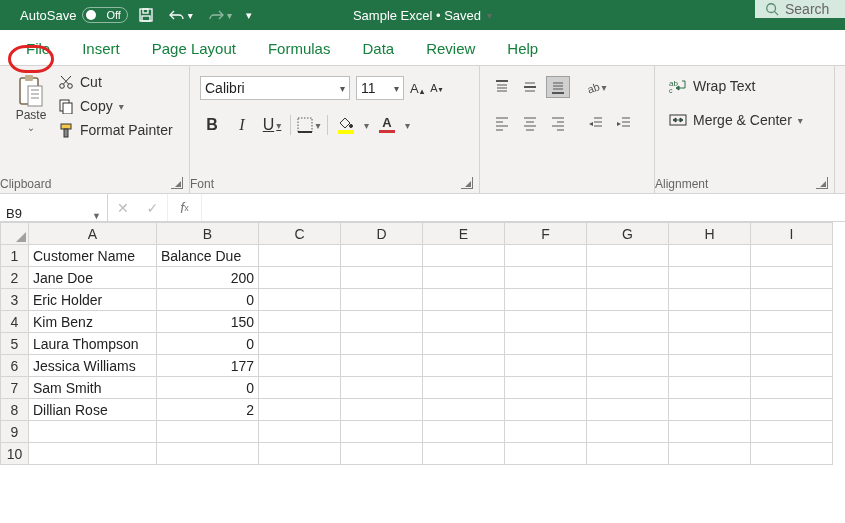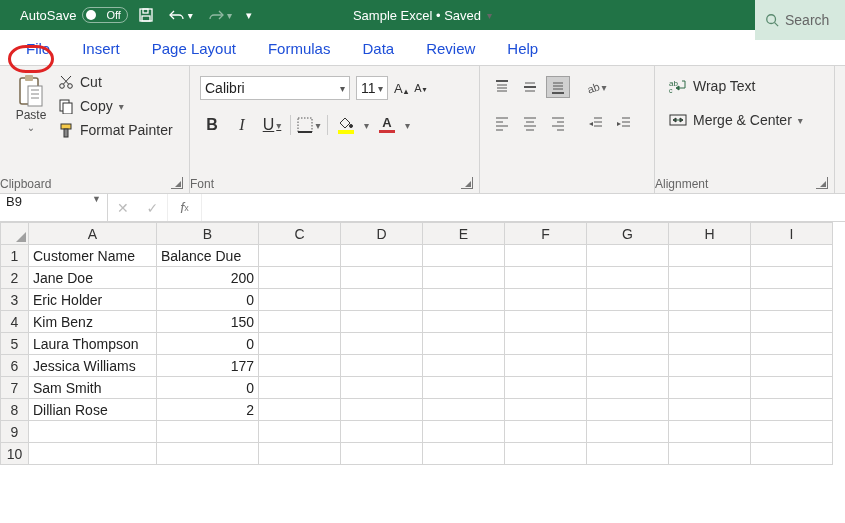--- a/index.html
+++ b/index.html
@@ -7,25 +7,25 @@
   .app { width: 845px; height: 523px; display: flex; flex-direction: column; }
 
   
   .titlebar { background: #217346; height: 30px; display: flex; align-items: center; color: #fff; font-size: 13px; position: relative; }
   .titlebar .left { display: flex; align-items: center; gap: 6px; padding-left: 20px; }
   .autosave-toggle { display: flex; align-items: center; gap: 10px; border: 1px solid rgba(255,255,255,.5); border-radius: 10px; padding: 1px 6px 1px 3px; font-size: 11px; }
   .autosave-toggle .dot { width: 10px; height: 10px; border-radius: 50%; background: #fff; }
   .qat-btn { display: inline-flex; align-items: center; justify-content: center; padding: 3px 4px; color: #fff; }
   .qat-btn svg { display: block; }
   .title-center { position: absolute; left: 50%; transform: translateX(-50%); display: flex; gap: 6px; align-items: center; }
-  .search-box { position: absolute; right: 0; top: 0; height: 40px; width: 90px; background: #d6e9de; display: flex; align-items: center; padding-left: 10px; gap: 6px; color: #666; font-size: 14px; }
+  .search-box { position: absolute; right: 0; top: 0; height: 18px; width: 90px; background: #d6e9de; display: flex; align-items: center; padding-left: 10px; gap: 6px; color: #666; font-size: 14px; }
 
   
   .tabs { background: #fff; border-bottom: 1px solid #d4d4d4; height: 36px; display: flex; align-items: flex-end; padding-left: 10px; gap: 0; }
-  .tab { padding: 6px 16px 8px; font-size: 15px; color: #1d4ed8; cursor: pointer; position: relative; }
+  .tab { padding: 6px 16px 8px; font-size: 15px; color: #15803d; cursor: pointer; position: relative; }
   .tab.active { color: #217346; font-weight: 600; }
   .tab.active::after { content: ""; position: absolute; left: 12px; right: 12px; bottom: -1px; height: 3px; background: #217346; }
   .tab.file { position: relative; }
   .highlight-circle { position: absolute; left: 8px; top: 45px; width: 46px; height: 28px; border: 3px solid #e02424; border-radius: 18px / 14px; pointer-events: none; z-index: 50; }
 
   
   .ribbon { background: #f3f2f1; border-bottom: 1px solid #d4d4d4; height: 128px; display: flex; position: relative; }
   .group { border-right: 1px solid #d4d4d4; padding: 6px 10px 18px; display: flex; flex-direction: column; position: relative; }
   .group-label { position: absolute; bottom: 2px; left: 0; right: 0; text-align: left; font-size: 12px; color: #666; }
   .dlg-launch { position: absolute; bottom: 4px; right: 6px; width: 12px; height: 12px; border: 1px solid #777; border-top: none; border-left: none; }
@@ -39,41 +39,41 @@
   .clip-row { display: flex; align-items: center; gap: 6px; }
   .caret { font-size: 10px; color: #666; }
 
   .font-group { width: 290px; }
   .font-row1, .font-row2 { display: flex; align-items: center; gap: 6px; }
   .font-row1 { margin-top: 4px; }
   .font-row2 { margin-top: 14px; }
   .combo { background: #fff; border: 1px solid #bdbdbd; height: 24px; display: flex; align-items: center; padding: 0 4px; font-size: 14px; }
   .combo .drop { margin-left: auto; font-size: 10px; color: #555; }
   .font-name { width: 150px; }
-  .font-size { width: 32px; }
+  .font-size { width: 48px; }
   .sz-btn { font-size: 13px; display: inline-flex; align-items: flex-end; gap: 1px; color: #333; }
   .iconbtn { width: 24px; height: 22px; display: inline-flex; align-items: center; justify-content: center; font-size: 16px; color: #333; }
   .border-btn svg { display: block; }
   .fill-swatch { width: 16px; height: 4px; background: #ffff00; }
   .font-color .bar { width: 16px; height: 3px; background: #d13438; }
 
   .align-group { width: 175px; }
   .align-row { display: flex; gap: 4px; margin-top: 4px; }
   .align-row + .align-row { margin-top: 14px; }
   .albtn { width: 24px; height: 22px; display: inline-flex; align-items: center; justify-content: center; }
   .albtn svg { display: block; }
   .albtn.sel { background: #d0d0d0; border: 1px solid #a0a0a0; }
 
   .wrap-group { width: 180px; padding-left: 14px; }
   .wrap-row { display: flex; align-items: center; gap: 6px; margin-top: 6px; font-size: 14px; color: #333; }
   .wrap-row + .wrap-row { margin-top: 18px; }
 
   
   .fbar { height: 28px; border-bottom: 1px solid #d4d4d4; display: flex; align-items: stretch; background: #fff; }
-  .namebox { width: 108px; border-right: 1px solid #d4d4d4; display: flex; align-items: flex-start; padding: 0 6px; font-size: 13px; gap: 20px; }
+  .namebox { width: 108px; border-right: 1px solid #d4d4d4; display: flex; align-items: flex-end; padding: 0 6px; font-size: 13px; gap: 20px; }
   .namebox .drop { margin-left: auto; font-size: 9px; color: #666; }
   .fcontrols { width: 60px; display: flex; align-items: center; justify-content: space-around; color: #bbb; border-right: 1px solid #eee; }
   .fx { width: 34px; display:flex; align-items:center; justify-content:center; font-style: italic; color: #777; border-right: 1px solid #eee;}
   .fx sub{font-size:9px; font-style:normal;}
   .finput { flex: 1; padding: 0 6px; display: flex; align-items: center; }
 
   
   .grid-wrap { flex: 1; overflow: hidden; font-size: 14px; }
   table.sheet { border-collapse: collapse; table-layout: fixed; }
   table.sheet th, table.sheet td { border: 1px solid #d4d4d4; height: 22px; padding: 0 4px; }

